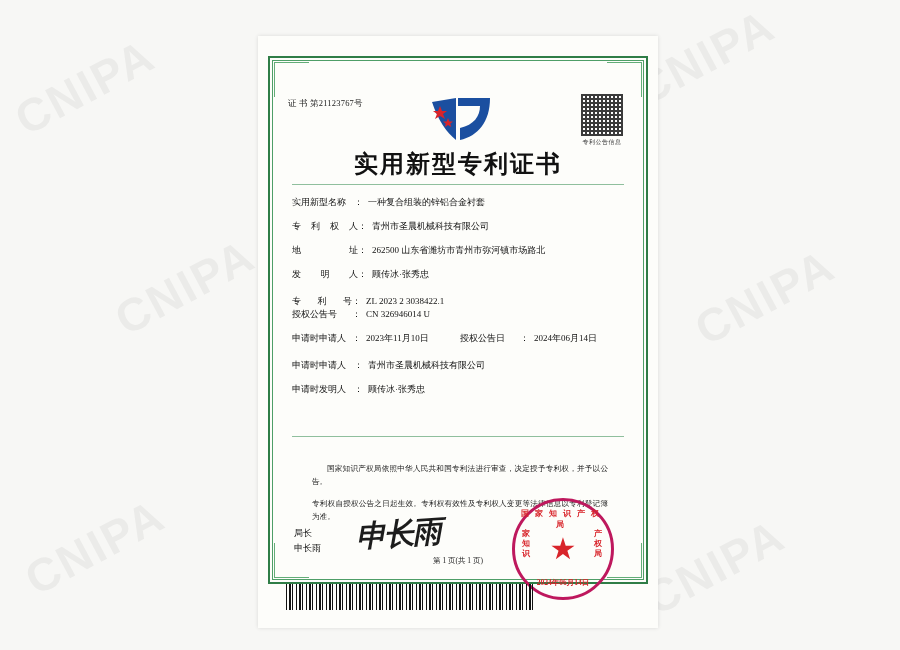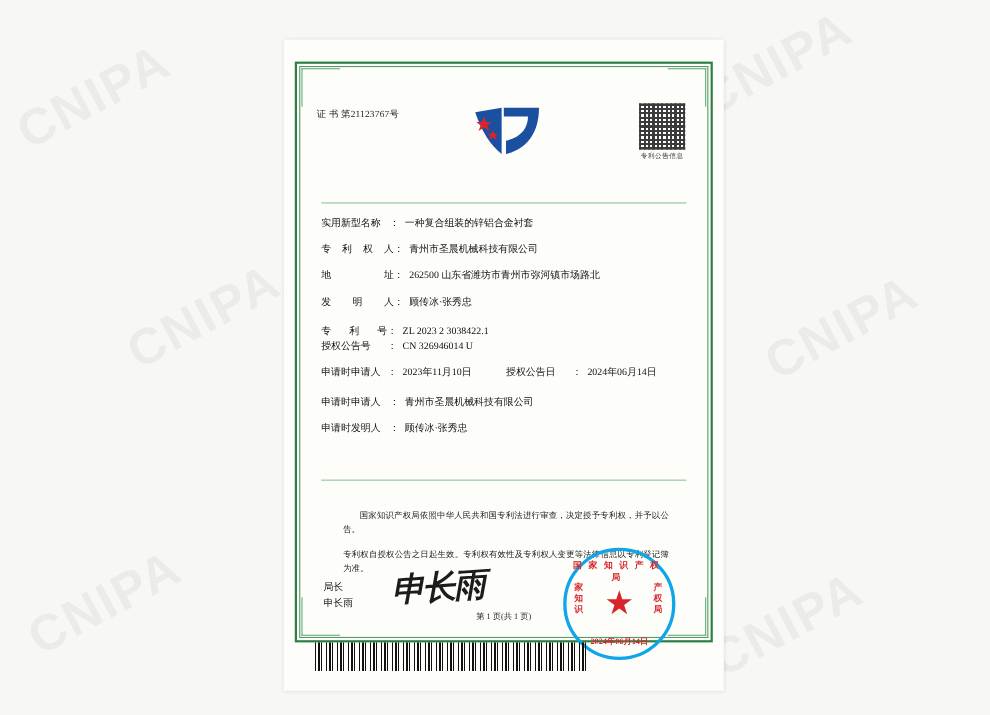--- a/index.html
+++ b/index.html
@@ -181,21 +181,21 @@
     font-weight: bold;
     letter-spacing: -2px;
     transform: rotate(-4deg);
   }
   
   #seal {
     position: absolute;
     right: 44px;
     top: 462px;
     width: 96px; height: 96px;
-    border: 3px solid #0ea5e9;
+    border: 3px solid #be185d;
     border-radius: 50%;
     color: #d8242a;
   }
   #seal .seal-top {
     position: absolute;
     left: 0; right: 0; top: 7px;
     text-align: center;
     font-size: 8px;
     letter-spacing: 6px;
     font-weight: bold;
@@ -274,20 +274,21 @@
       <path d="M14 10 C20 28 28 40 38 48 L38 6 Z" fill="#1b4fa0"></path>
       <polygon points="22,14 24,19 29,19 25,22 27,27 22,24 17,27 19,22 15,19 20,19" fill="#d8242a"></polygon>
       <polygon points="30,26 31.4,29.5 35,29.5 32.2,31.7 33.3,35 30,33 26.7,35 27.8,31.7 25,29.5 28.6,29.5" fill="#d8242a"></polygon>
     </svg>
 
     <div id="qr-block">
       <div id="qr"></div>
       <div class="qr-caption">专利公告信息</div>
     </div>
 
+    <div id="title">实用新型专利证书</div>
     <div class="rule" id="rule-top"></div>
 
     <div class="fields">
 
       <div class="row">
         <span class="label wide">实用新型名称</span>
         <span class="colon">：</span>
         <span class="value">一种复合组装的锌铝合金衬套</span>
       </div>
 

